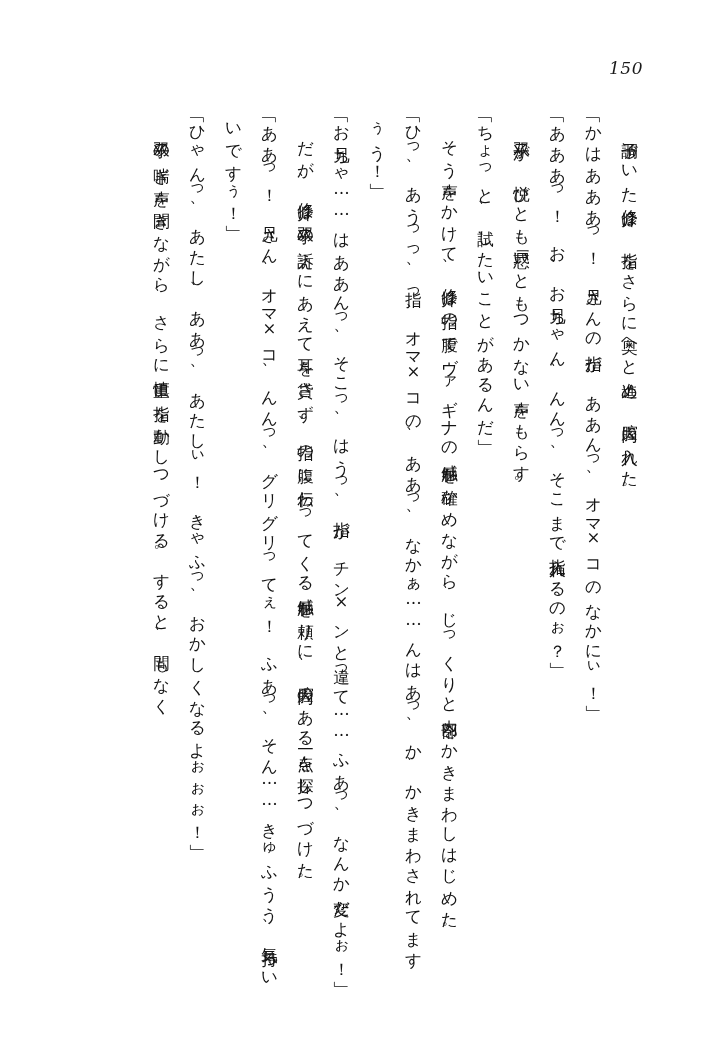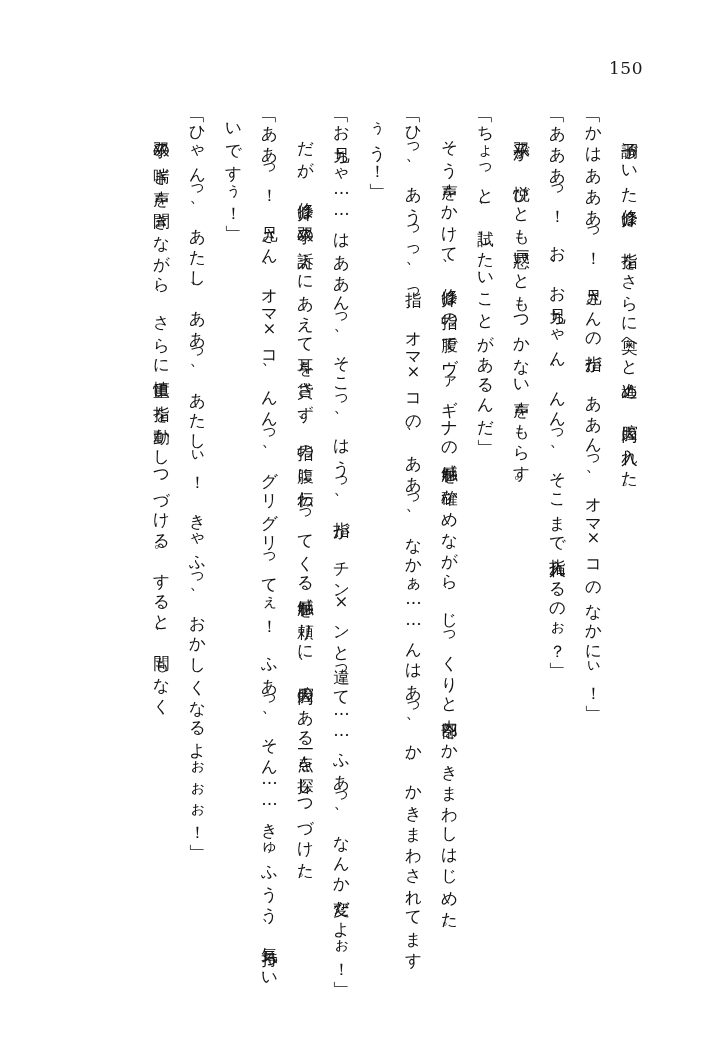--- a/index.html
+++ b/index.html
@@ -16,20 +16,21 @@
     height: 1050px;
     background: #ffffff;
     overflow: hidden;
     box-sizing: border-box;
   }
   .page-number {
     position: absolute;
     top: 58px;
     right: 84px;
     font-size: 17px;
+    font-style: italic;
     font-family: "DejaVu Serif", "Liberation Serif", serif;
     color: #1a1a1a;
     letter-spacing: 0.5px;
   }
   .body-text {
     position: absolute;
     top: 112px;
     right: 80px;
     height: 870px;
     width: 560px;

